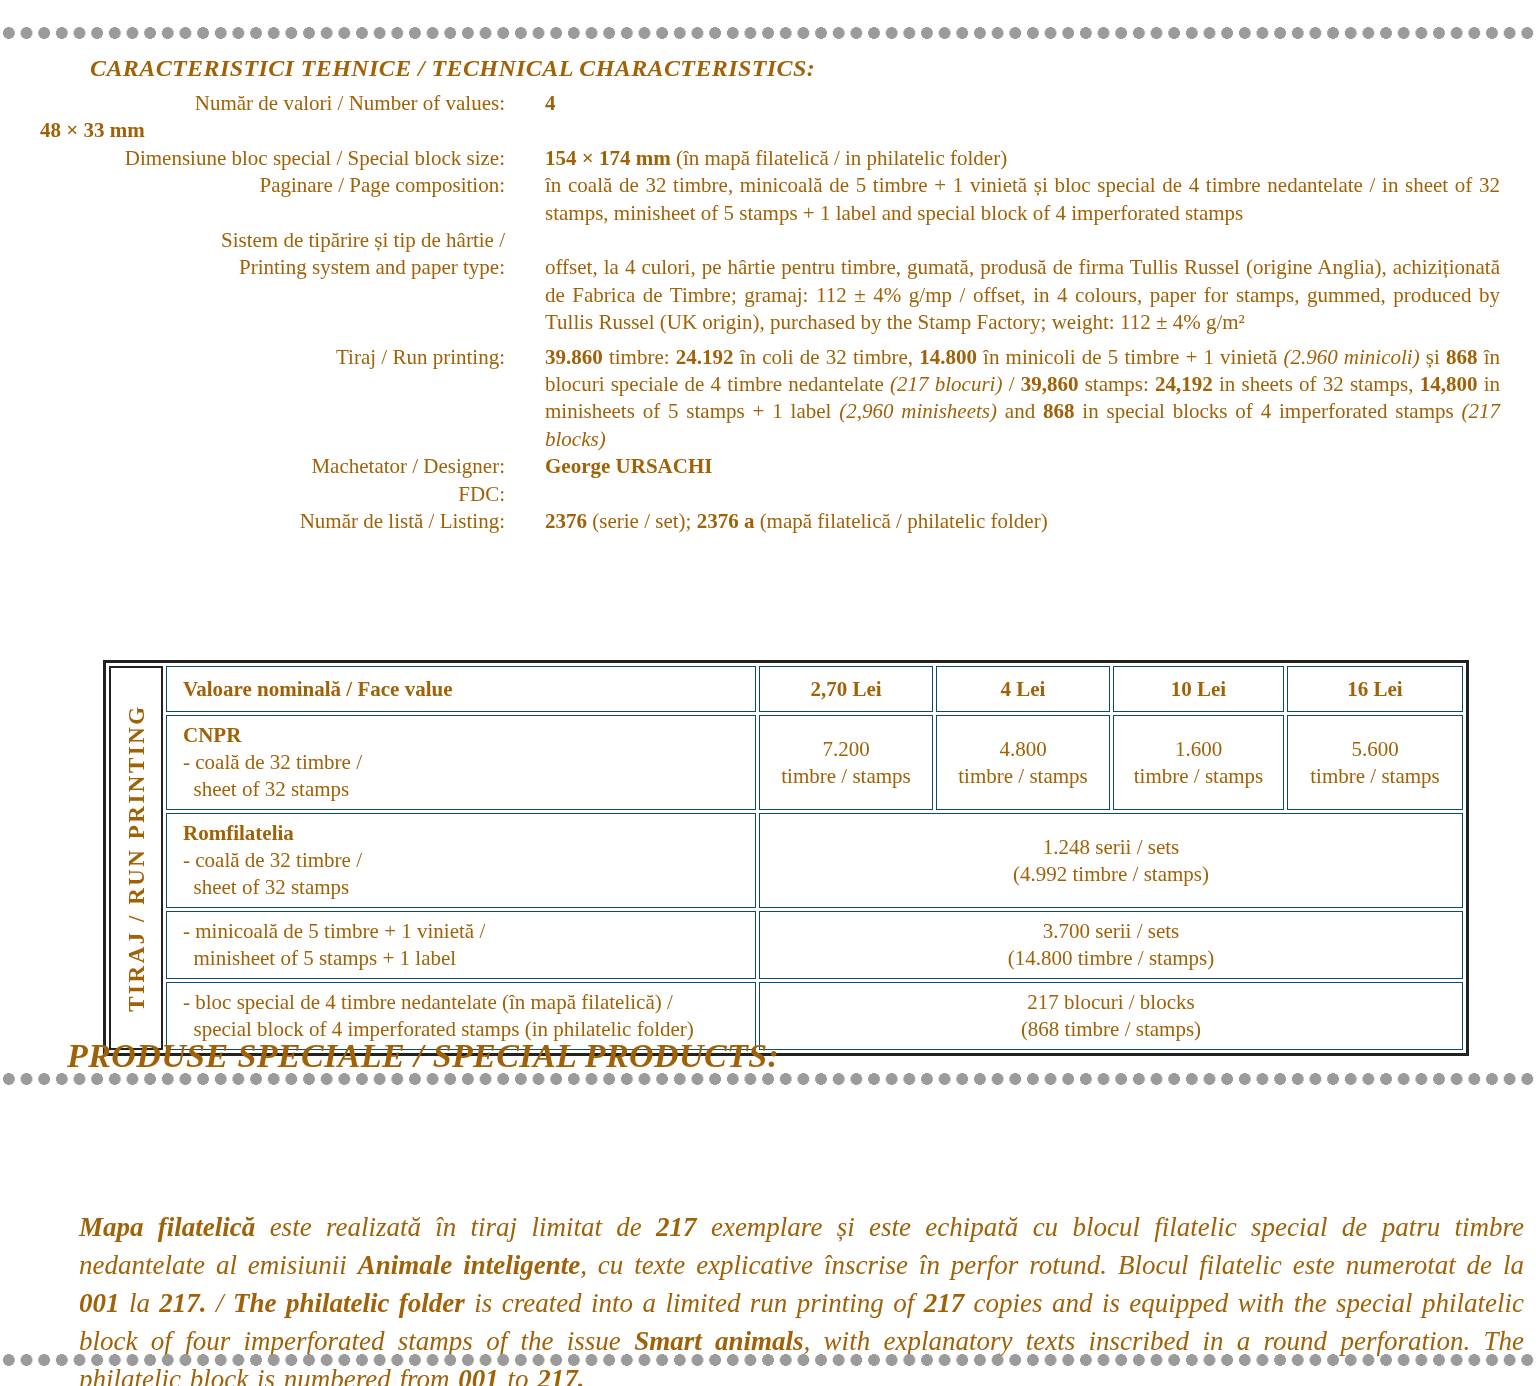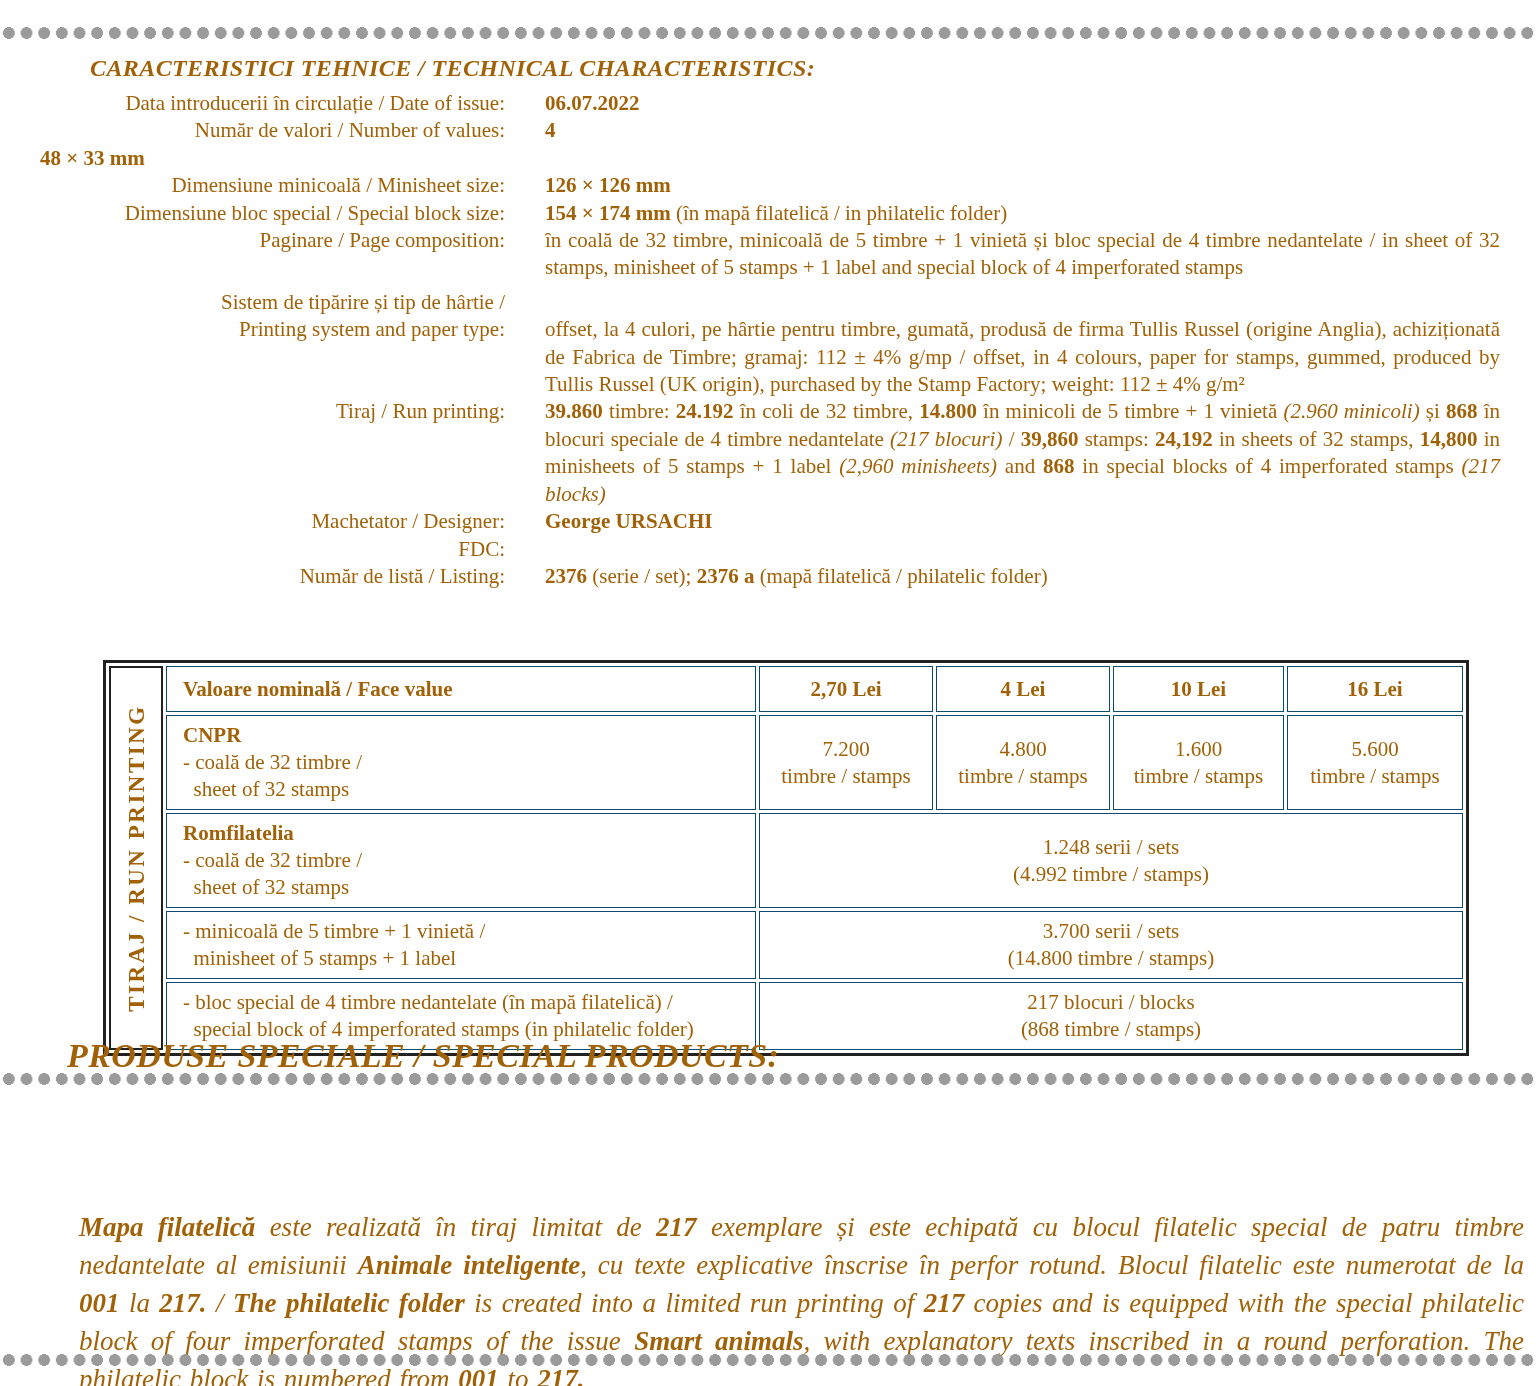--- a/index.html
+++ b/index.html
@@ -68,33 +68,25 @@
 </head>
 <body>
 
 <div class="page">
   <div class="dotline dots-top"></div>
 
   <h1 class="tech-title">CARACTERISTICI TEHNICE / TECHNICAL CHARACTERISTICS:</h1>
 
   <div class="specs" id="specs">
       <div class="spec-row">
-        <div class="spec-label">Data introducerii în circulație / Date of issue:</div>
-        <div class="spec-value"><b>06.07.2022</b></div>
-      </div>
-      <div class="spec-row">
         <div class="spec-label">Număr de valori / Number of values:</div>
         <div class="spec-value"><b>4</b></div>
       </div>
       <div class="spec-row">
         <div class="spec-value"><b>48 × 33 mm</b></div>
-      </div>
-      <div class="spec-row">
-        <div class="spec-label">Dimensiune minicoală / Minisheet size:</div>
-        <div class="spec-value"><b>126 × 126 mm</b></div>
       </div>
       <div class="spec-row">
         <div class="spec-label">Dimensiune bloc special / Special block size:</div>
         <div class="spec-value"><b>154 × 174 mm</b> (în mapă filatelică / in philatelic folder)</div>
       </div>
       <div class="spec-row">
         <div class="spec-label">Paginare / Page composition:</div>
         <div class="spec-value">în coală de 32 timbre, minicoală de 5 timbre + 1 vinietă și bloc special de 4 timbre nedantelate / in sheet of 32 stamps, minisheet of 5 stamps + 1 label and special block of 4 imperforated stamps</div>
       </div>
       <div class="spec-row">

